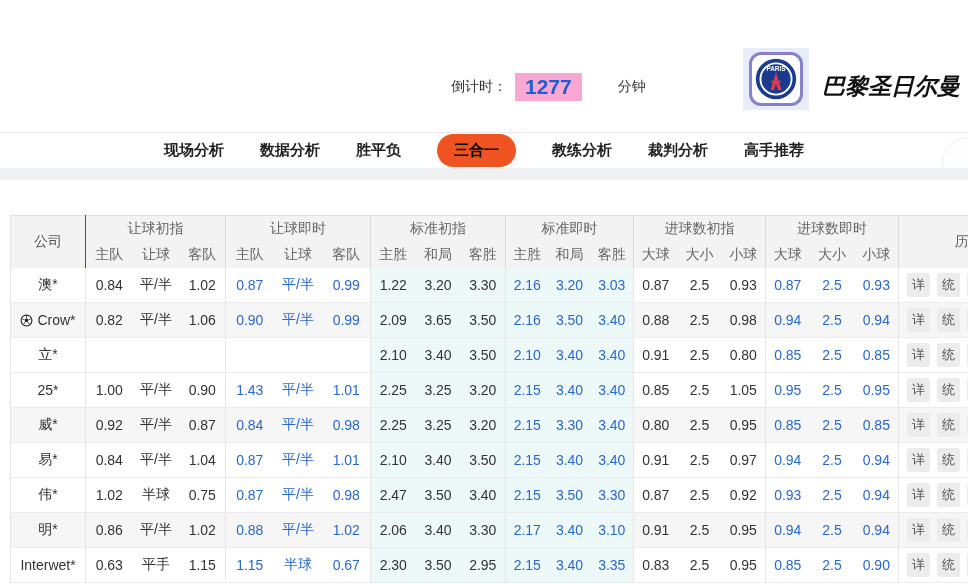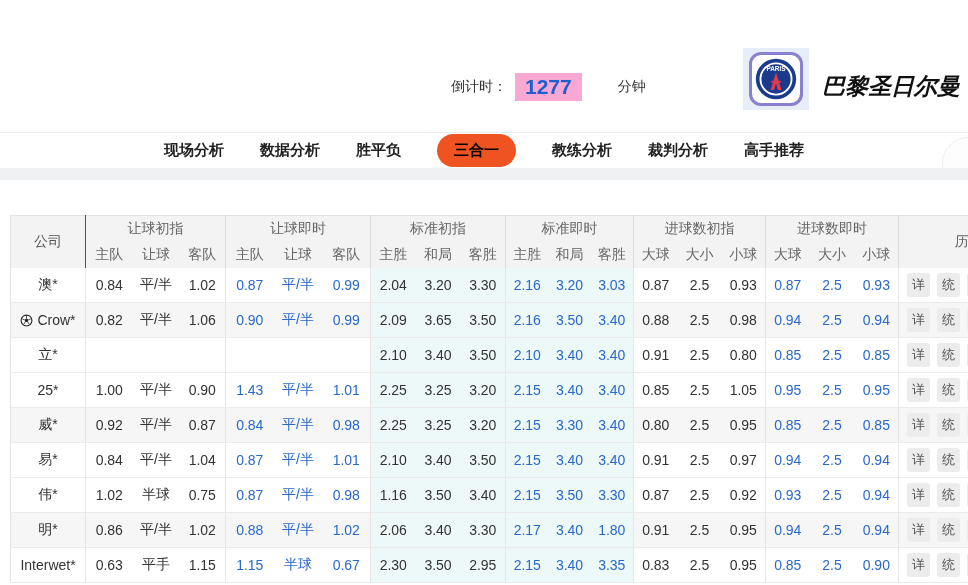--- a/index.html
+++ b/index.html
@@ -159,21 +159,21 @@
         </thead>
       <tbody>
           <tr>
             <td class="company">澳*</td>
             <td class="gs">0.84</td>
             <td>平/半</td>
             <td>1.02</td>
             <td class="gs live">0.87</td>
             <td class="live">平/半</td>
             <td class="live">0.99</td>
-            <td class="gs cyan">2.04</td>
+            <td class="gs cyan">1.22</td>
             <td class="cyan">3.20</td>
             <td class="cyan">3.30</td>
             <td class="gs live cyan">2.16</td>
             <td class="live cyan">3.20</td>
             <td class="live cyan">3.03</td>
             <td class="gs">0.87</td>
             <td>2.5</td>
             <td>0.93</td>
             <td class="gs live">0.87</td>
             <td class="live">2.5</td>
@@ -295,21 +295,21 @@
             <td class="history gs"><span class="hbtn">详</span><span class="hbtn">统</span><span class="hbtn">走</span></td>
           </tr>
           <tr>
             <td class="company">伟*</td>
             <td class="gs">1.02</td>
             <td>半球</td>
             <td>0.75</td>
             <td class="gs live">0.87</td>
             <td class="live">平/半</td>
             <td class="live">0.98</td>
-            <td class="gs cyan">1.16</td>
+            <td class="gs cyan">2.47</td>
             <td class="cyan">3.50</td>
             <td class="cyan">3.40</td>
             <td class="gs live cyan">2.15</td>
             <td class="live cyan">3.50</td>
             <td class="live cyan">3.30</td>
             <td class="gs">0.87</td>
             <td>2.5</td>
             <td>0.92</td>
             <td class="gs live">0.93</td>
             <td class="live">2.5</td>
@@ -322,21 +322,21 @@
             <td>平/半</td>
             <td>1.02</td>
             <td class="gs live">0.88</td>
             <td class="live">平/半</td>
             <td class="live">1.02</td>
             <td class="gs cyan">2.06</td>
             <td class="cyan">3.40</td>
             <td class="cyan">3.30</td>
             <td class="gs live cyan">2.17</td>
             <td class="live cyan">3.40</td>
-            <td class="live cyan">1.80</td>
+            <td class="live cyan">3.10</td>
             <td class="gs">0.91</td>
             <td>2.5</td>
             <td>0.95</td>
             <td class="gs live">0.94</td>
             <td class="live">2.5</td>
             <td class="live">0.94</td>
             <td class="history gs"><span class="hbtn">详</span><span class="hbtn">统</span><span class="hbtn">走</span></td>
           </tr>
           <tr>
             <td class="company">Interwet*</td>

